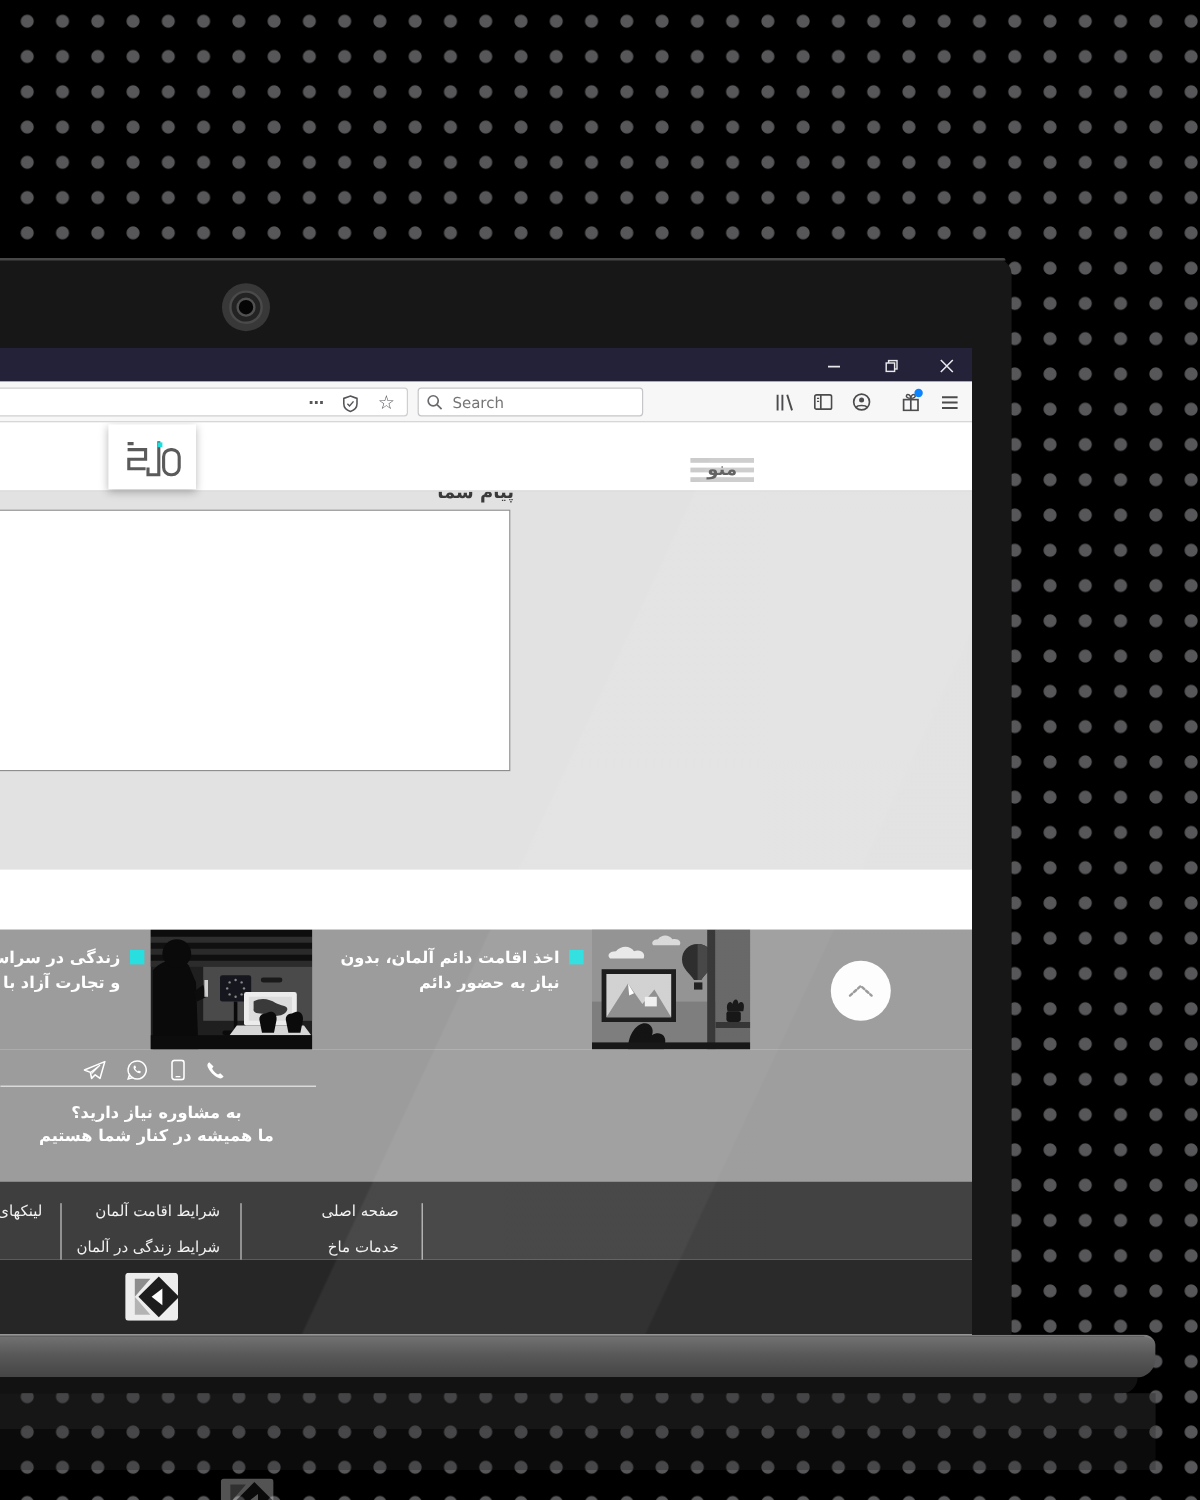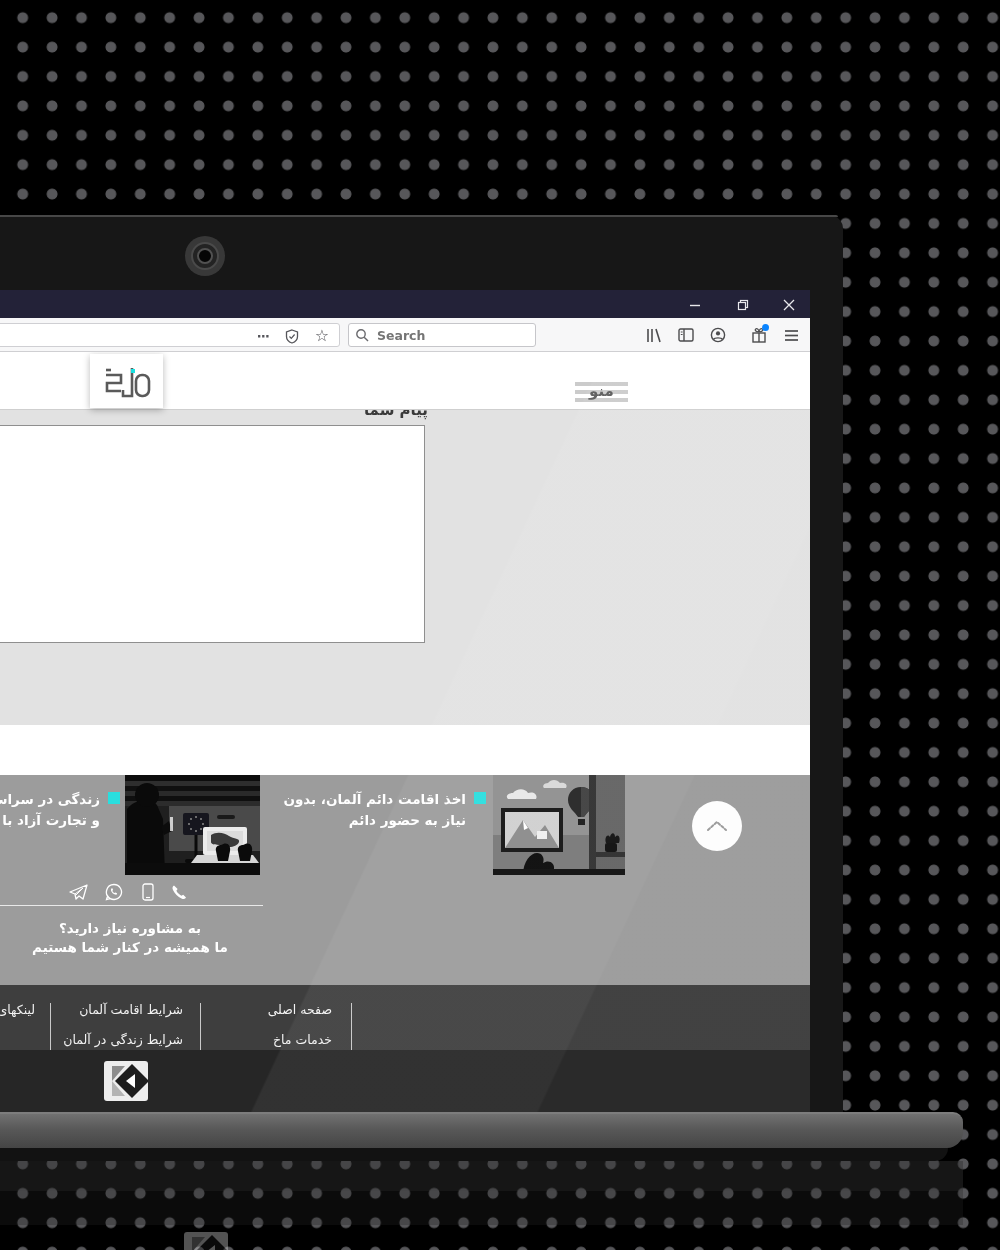--- a/index.html
+++ b/index.html
@@ -23,21 +23,21 @@
   .refl-logo{left:184px;top:1232px;opacity:.35;}
 
   
   .browser{left:-80px;top:290px;width:890px;height:822px;background:#fff;}
   .titlebar{position:absolute;left:0;top:0;width:890px;height:28px;background:#232238;}
   .winbtn{position:absolute;top:6px;width:26px;height:18px;display:flex;align-items:center;justify-content:center;}
   .toolbar{position:absolute;left:0;top:28px;width:890px;height:34px;background:#f7f7f8;border-bottom:1px solid #cfcfd2;}
   .urlbar{position:absolute;left:6px;top:5px;width:414px;height:24px;background:#fff;border:1px solid #cfcfd3;border-radius:3px;}
   .urlbar-ic{position:absolute;top:3px;width:18px;height:18px;display:flex;align-items:center;justify-content:center;color:#55555a;}
   .searchbox{position:absolute;left:428px;top:5px;width:188px;height:24px;background:#fff;border:1px solid #c6c6ca;border-radius:3px;display:flex;align-items:center;padding:0 6px;gap:6px;}
-  .searchbox input{border:0;outline:0;width:140px;font-size:12.5px;color:#333;background:transparent;font-weight:bold;}
+  .searchbox input{border:0;outline:0;width:140px;font-size:12.5px;color:#333;background:transparent;}
   .tb-ic{position:absolute;top:8px;width:18px;height:18px;display:flex;align-items:center;justify-content:center;color:#4c4c4e;}
   .bluedot{position:absolute;left:12px;top:-2px;width:7px;height:7px;border-radius:50%;background:#0a84ff;}
 
   
   .site{position:absolute;left:0;top:62px;width:890px;height:760px;overflow:hidden;background:#e2e2e2;direction:rtl;}
   .sheen{position:absolute;inset:0;z-index:6;pointer-events:none;
     background:linear-gradient(115deg,rgba(255,255,255,0) 55%,rgba(255,255,255,0.055) 55.2%,rgba(255,255,255,0.055) 78%,rgba(255,255,255,0.02) 78.2%);}
   .hdr{position:absolute;left:0;top:0;width:890px;height:58px;background:#fff;border-bottom:1px solid #cfcfcf;z-index:3;}
   .logo-card{position:absolute;left:170px;top:2px;width:73px;height:54px;background:#fff;box-shadow:0 2px 7px rgba(0,0,0,.28);z-index:4;display:flex;align-items:center;justify-content:center;}
   .menu-btn{position:absolute;left:655px;top:29px;width:53px;height:23px;z-index:4;cursor:pointer;}

